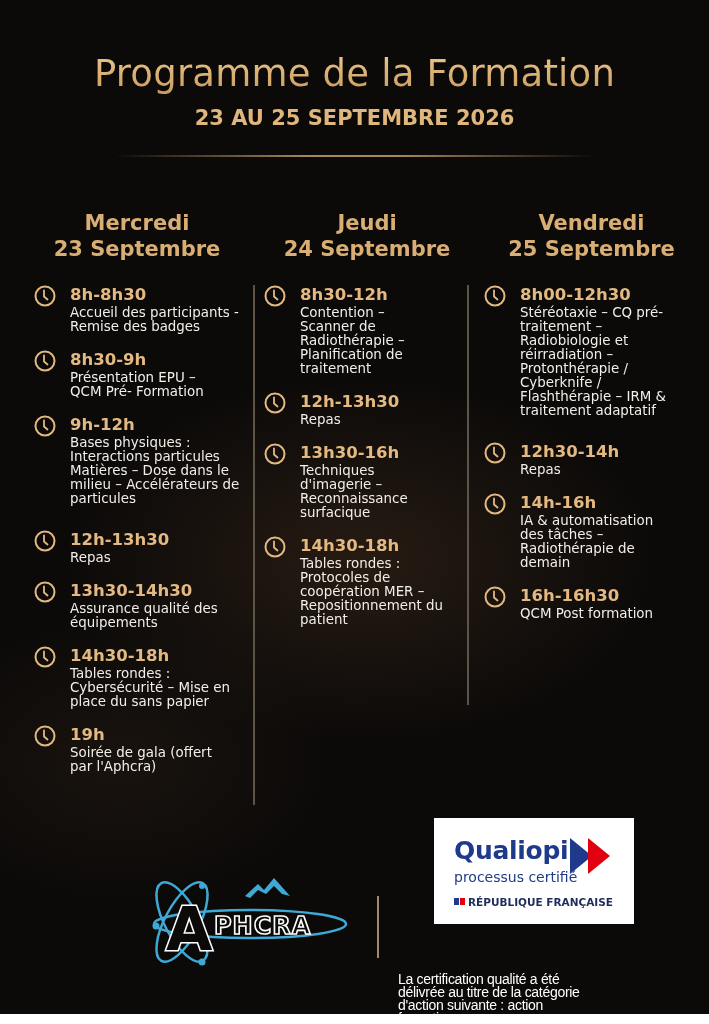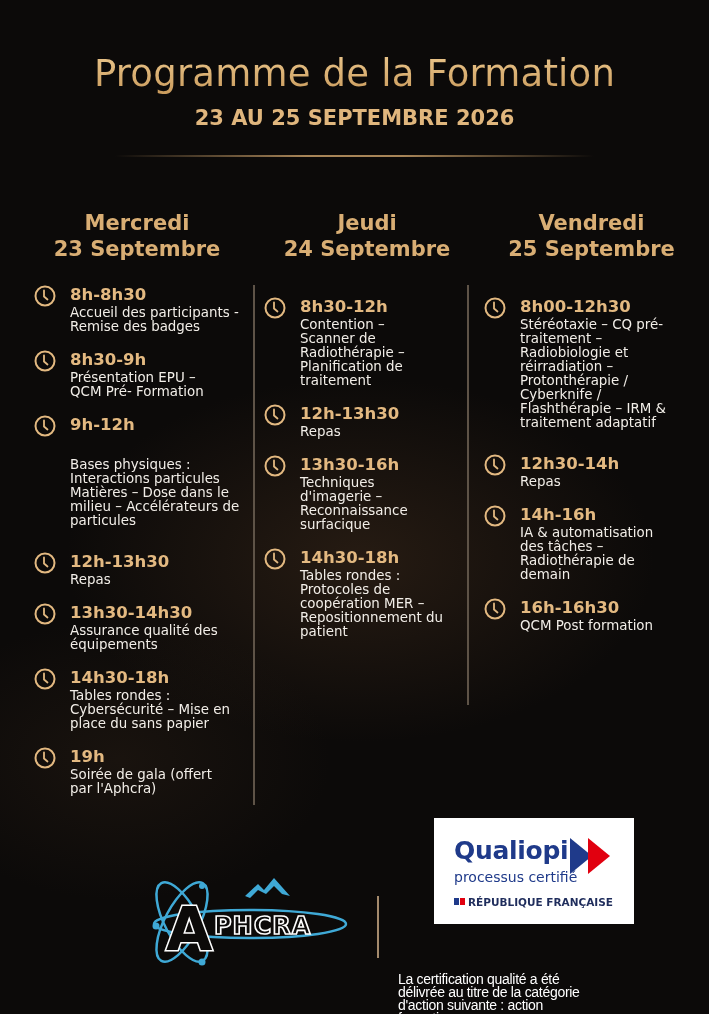--- a/index.html
+++ b/index.html
@@ -31,21 +31,21 @@
   .col {
     position: absolute; top: 210px;
   }
   .col-divider {
     position: absolute; width: 2px; background: #5e5347;
   }
   .day-head {
     text-align: center; color: #d9ae74; font-weight: bold;
     font-size: 21px; line-height: 26px;
   }
-  .events { margin-top: 34px; }
+  .events { margin-top: 22px; }
   .event { position: relative; padding-left: 36px; margin-bottom: 15px; }
   .event .clock {
     position: absolute; left: 0; top: 1px; width: 22px; height: 22px;
   }
   .event .time {
     color: #e3b981; font-weight: bold; font-size: 16.5px; line-height: 22px;
   }
   .event .desc {
     color: #f2eee8; font-size: 13.4px; line-height: 14px;
   }
@@ -112,21 +112,21 @@
           </svg>
         <div class="time">8h30-9h</div>
         <div class="desc" style="width:160px;">Présentation EPU – QCM Pré- Formation</div>
       </div>
       <div class="event">
         <svg class="clock" viewBox="0 0 22 22">
             <circle cx="11" cy="11" r="9.5" fill="none" stroke="#e3b981" stroke-width="2"></circle>
             <path d="M10 5.5 V11.5 L13.5 14.5" fill="none" stroke="#e3b981" stroke-width="1.8" stroke-linecap="round"></path>
           </svg>
         <div class="time">9h-12h</div>
-        <div class="desc" style="padding-bottom:8px;margin-top:22px;">Bases physiques : Interactions particules Matières – Dose dans le milieu – Accélérateurs de particules</div>
+        <div class="desc" style="padding-bottom:8px;">Bases physiques : Interactions particules Matières – Dose dans le milieu – Accélérateurs de particules</div>
       </div>
       <div class="event">
         <svg class="clock" viewBox="0 0 22 22">
             <circle cx="11" cy="11" r="9.5" fill="none" stroke="#e3b981" stroke-width="2"></circle>
             <path d="M10 5.5 V11.5 L13.5 14.5" fill="none" stroke="#e3b981" stroke-width="1.8" stroke-linecap="round"></path>
           </svg>
         <div class="time">12h-13h30</div>
         <div class="desc">Repas</div>
       </div>
       <div class="event">

